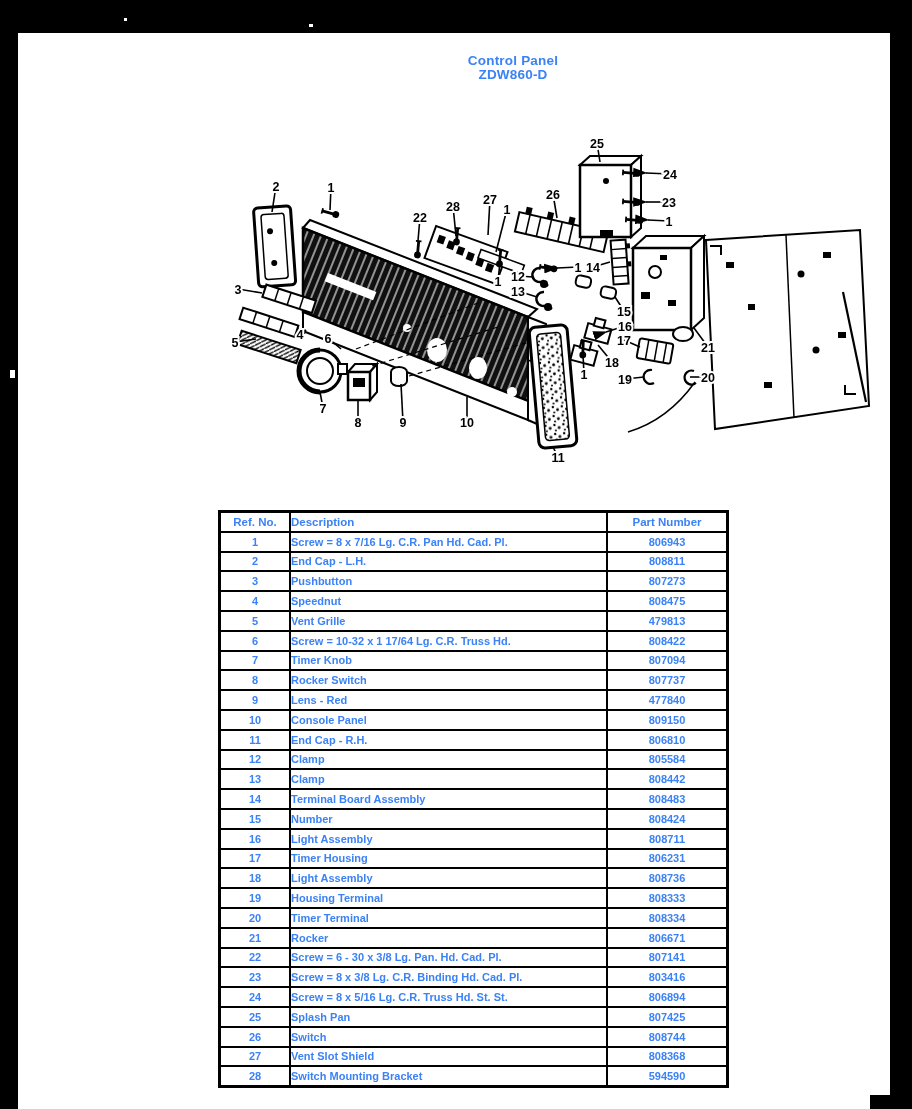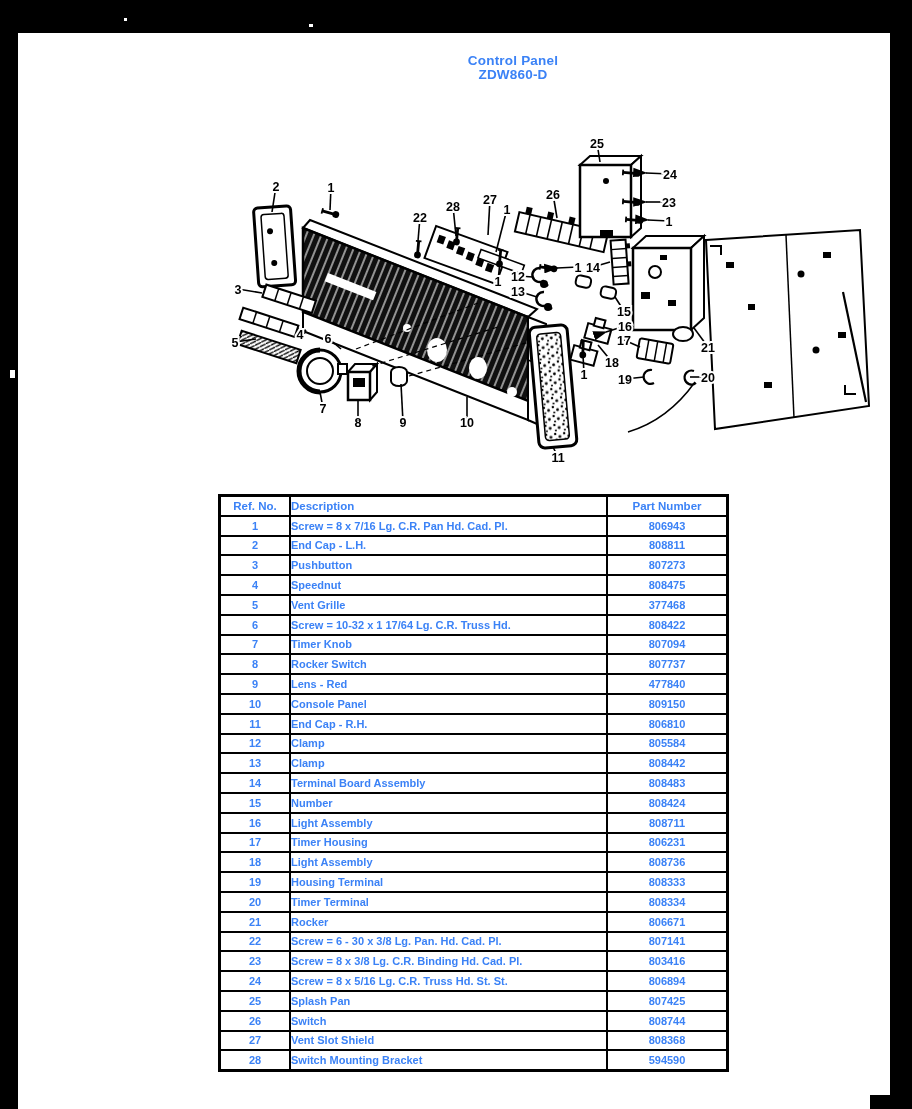--- a/index.html
+++ b/index.html
@@ -19,21 +19,21 @@
   .speck3{left:10px;top:370px;width:5px;height:8px;}
 
   .title-block{
     position:absolute;left:408px;top:54px;width:210px;text-align:center;
     font-weight:bold;font-size:13.5px;line-height:14px;letter-spacing:.2px;z-index:3;
   }
 
   svg.diagram{position:absolute;left:0;top:0;z-index:2;}
 
   table.parts-table{
-    position:absolute;left:218px;top:494px;width:504px;z-index:3;
+    position:absolute;left:218px;top:510px;width:504px;z-index:3;
     border-collapse:collapse;border:3px solid #000;
     font-size:11px;font-weight:bold;table-layout:fixed;
   }
   .parts-table th,.parts-table td{
     border:2px solid #000;height:17.8px;line-height:12px;padding:0 3px;
     overflow:hidden;white-space:nowrap;
   }
   .parts-table .col-ref{width:62px;text-align:center;}
   .parts-table .col-desc{width:312px;text-align:left;padding-left:0;}
   .parts-table .col-part{width:112px;text-align:center;}
@@ -363,21 +363,21 @@
           <td class="col-part">807273</td>
         </tr>
         <tr>
           <td class="col-ref">4</td>
           <td class="col-desc">Speednut</td>
           <td class="col-part">808475</td>
         </tr>
         <tr>
           <td class="col-ref">5</td>
           <td class="col-desc">Vent Grille</td>
-          <td class="col-part">377468</td>
+          <td class="col-part">479813</td>
         </tr>
         <tr>
           <td class="col-ref">6</td>
           <td class="col-desc">Screw = 10-32 x 1 17/64 Lg. C.R. Truss Hd.</td>
           <td class="col-part">808422</td>
         </tr>
         <tr>
           <td class="col-ref">7</td>
           <td class="col-desc">Timer Knob</td>
           <td class="col-part">807094</td>

